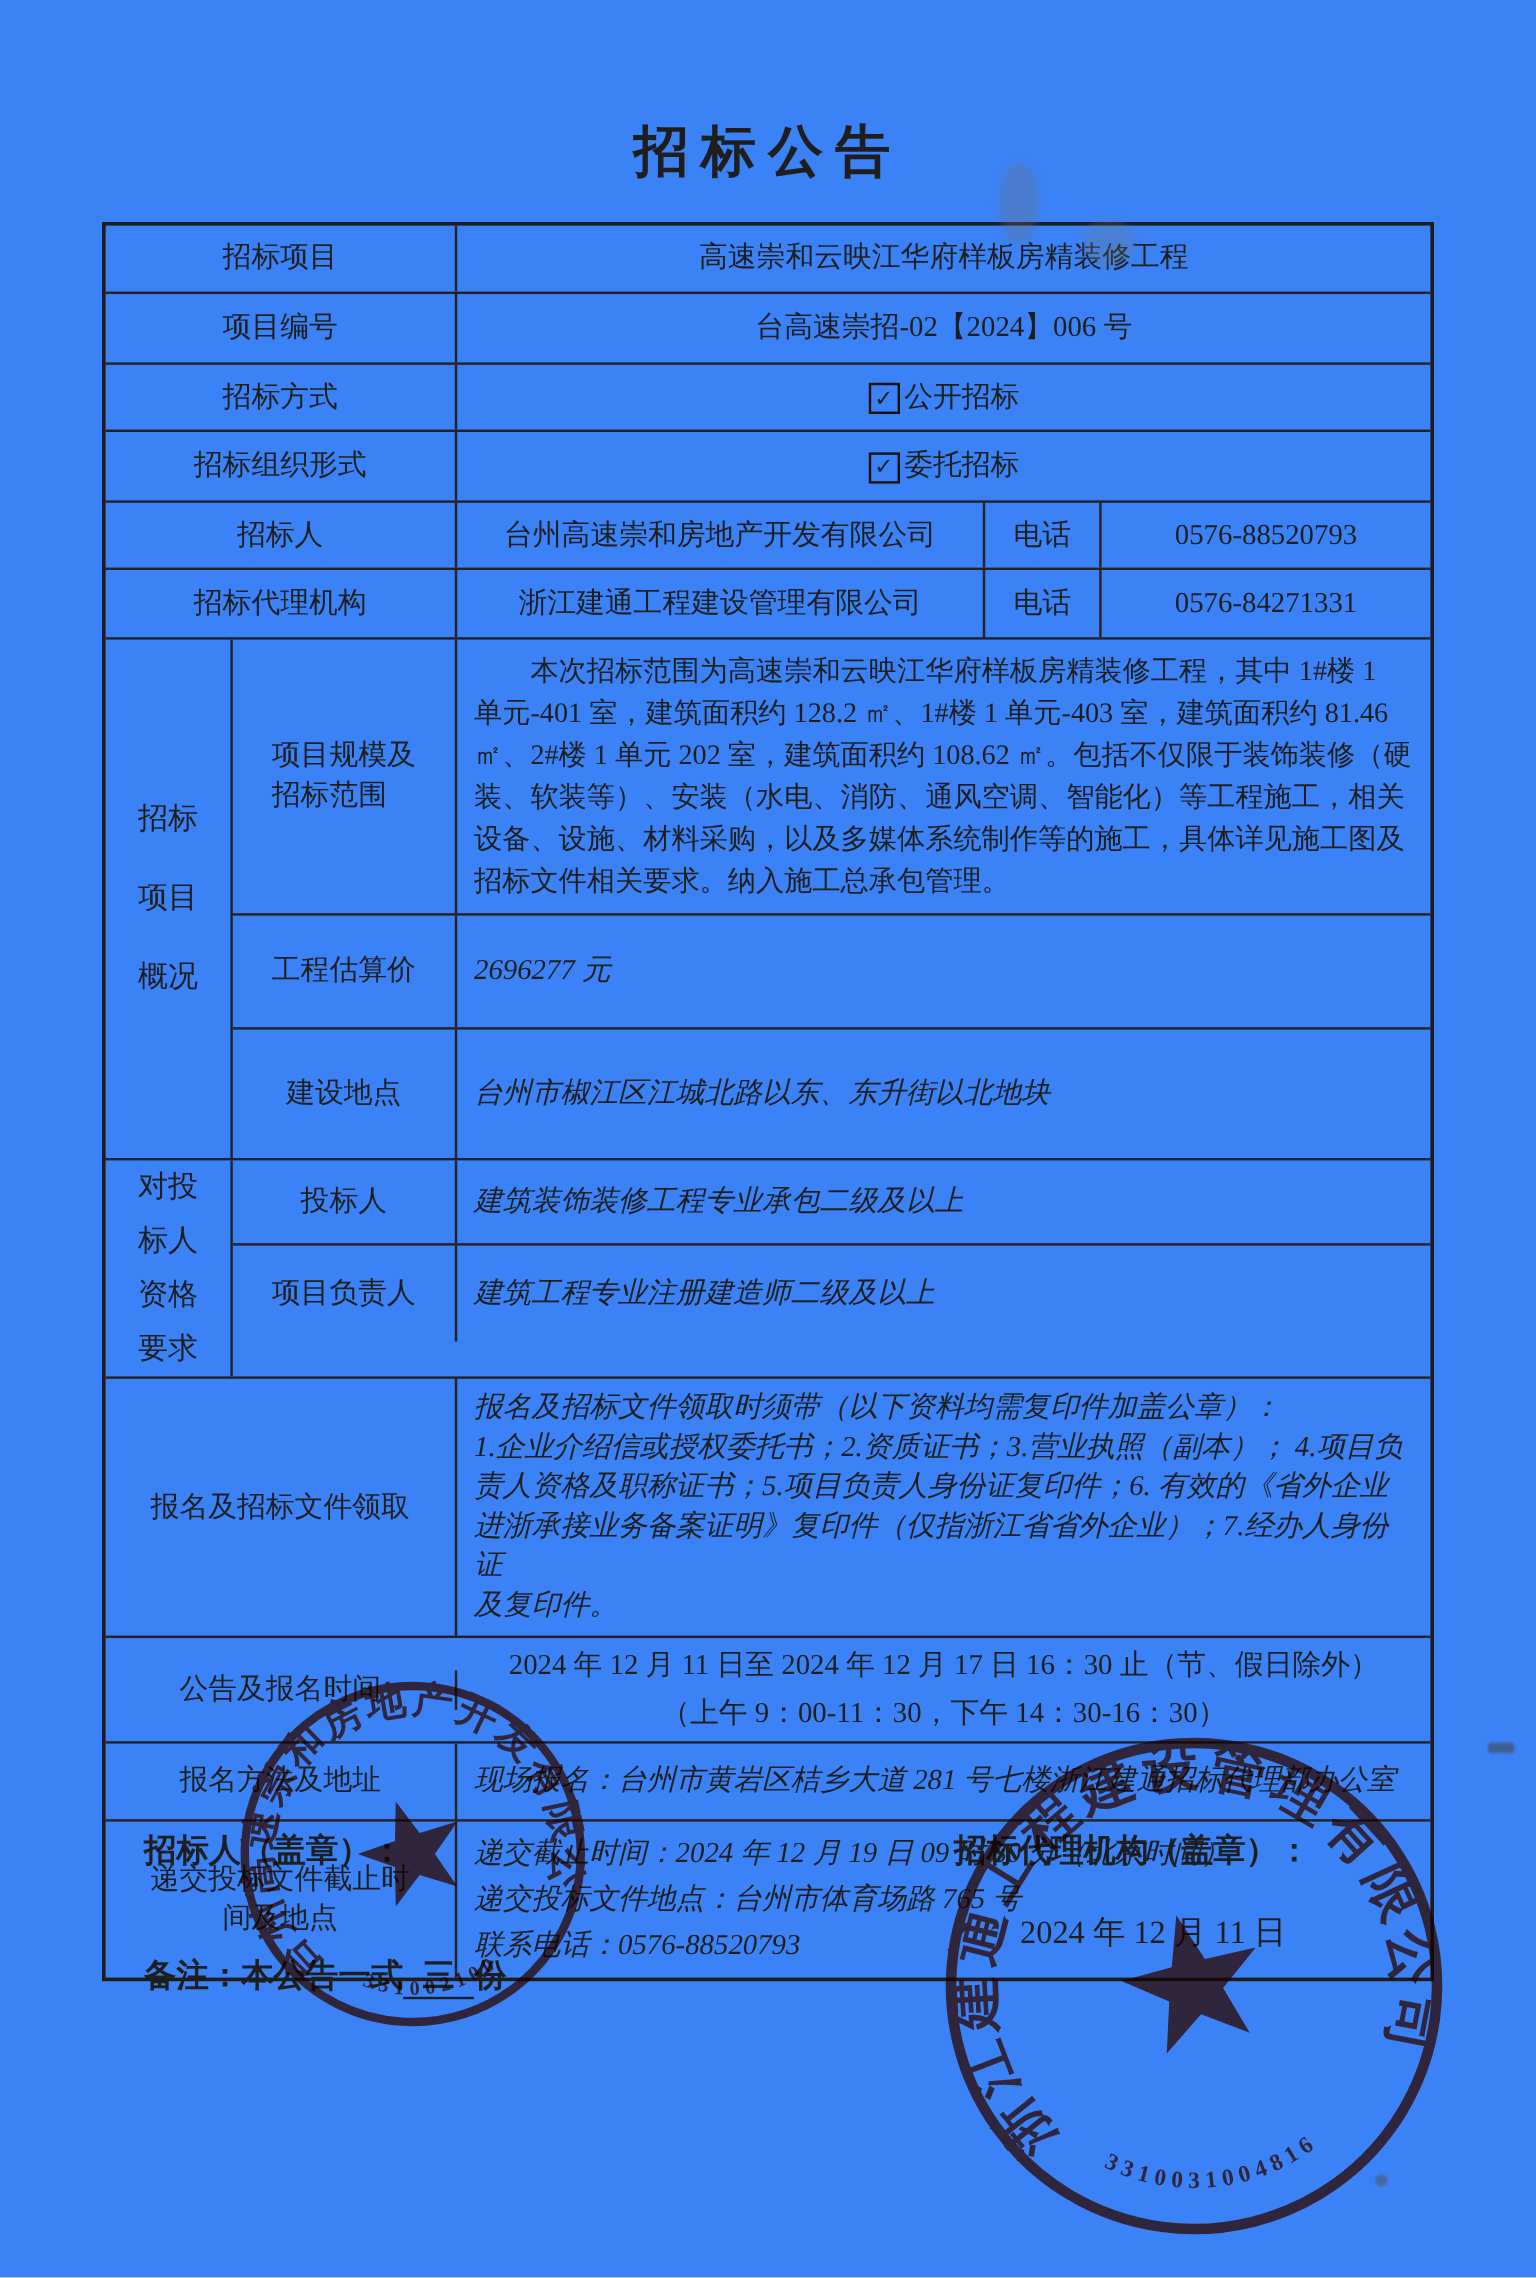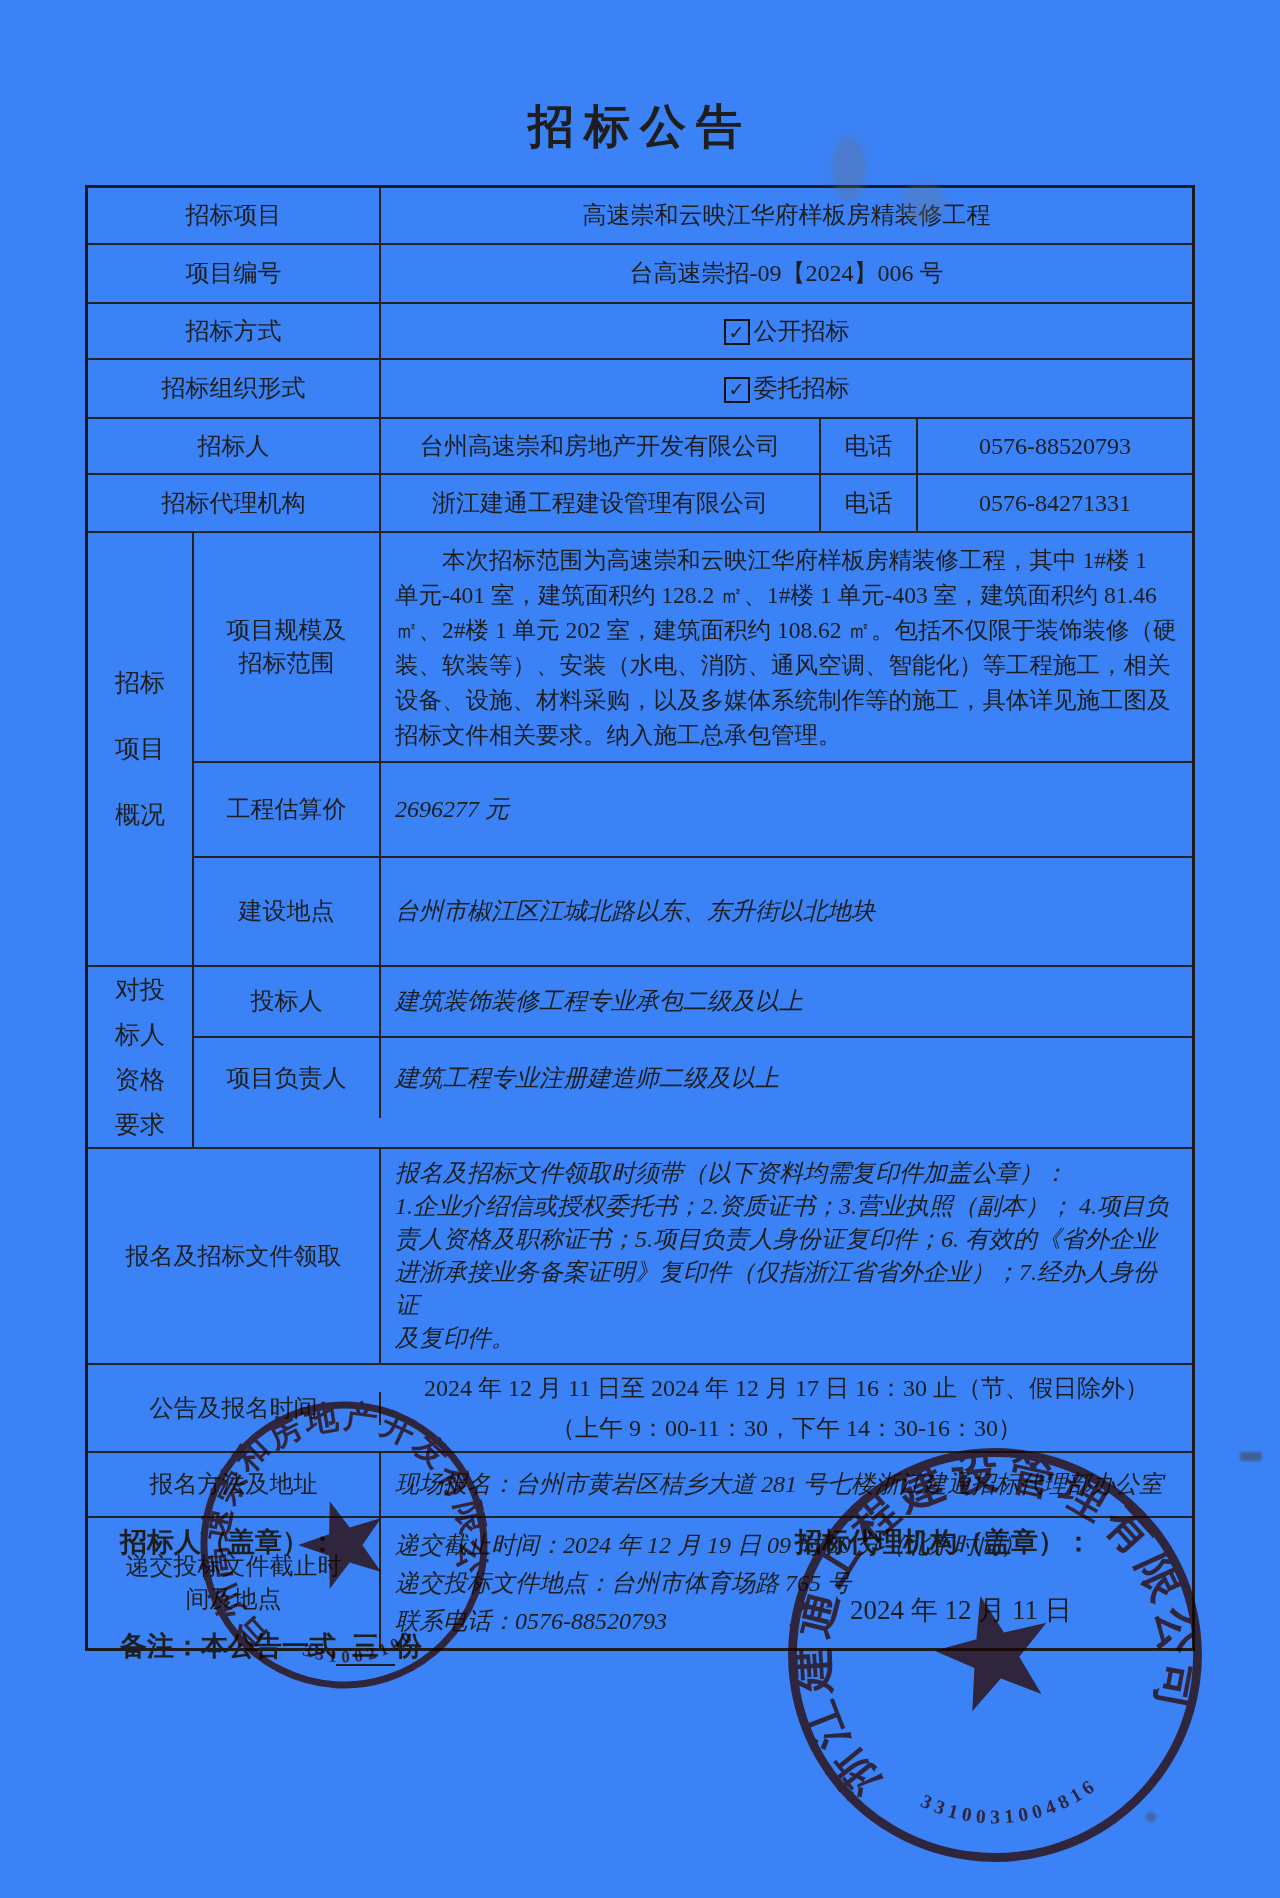--- a/index.html
+++ b/index.html
@@ -17,21 +17,21 @@
   .c1{width:293px;justify-content:center;text-align:center;}
   .val{flex:1;}
   .center{justify-content:center;text-align:center;}
   .left{padding:8px 14px;font-style:italic;}
   .h1{min-height:55px;}.h2{min-height:57px;}.h3{min-height:54px;}.h4{min-height:57px;}
   .h5{min-height:54px;}.h6{min-height:56px;}
   .c-comp{width:440px;justify-content:center;text-align:center;}
   .c-tel{width:97px;justify-content:center;}
   .c-ph{flex:1;justify-content:center;font-family:"Liberation Serif",serif;}
   .side{width:106px;justify-content:center;text-align:center;}
-  .sub{width:187px;justify-content:center;text-align:center;}
+  .sub{width:187px;justify-content:center;text-align:left;}
   .sec-body{flex:1;display:flex;flex-direction:column;}
   .srow{display:flex;border-bottom:2px solid #222;flex:0 0 auto;}
   .srow:last-child{border-bottom:none;}
   .srow .cell:last-child{border-right:none;}
   .side7{line-height:66px;font-size:25px;}
   .side8{line-height:45px;font-size:25px;}
   .para{align-items:flex-start;padding:10px 14px 8px 14px;font-size:23.5px;line-height:35px;text-align:justify;}
   .mh213{min-height:213px;}.mh93{min-height:93px;}.mh107{min-height:107px;}
   .mh69{min-height:69px;}.mh80{min-height:80px;}
   .mh173{min-height:173px;}.mh86{min-height:86px;align-items:center;}.mh63{min-height:63px;}.mh114{min-height:114px;}
@@ -56,21 +56,21 @@
 
   <div class="tbl">
 
     <div class="row h1">
       <div class="cell c1">招标项目</div>
       <div class="cell val center">高速崇和云映江华府样板房精装修工程</div>
     </div>
 
     <div class="row h2">
       <div class="cell c1">项目编号</div>
-      <div class="cell val center">台高速崇招-09【2024】006 号</div>
+      <div class="cell val center">台高速崇招-02【2024】006 号</div>
     </div>
 
     <div class="row h3">
       <div class="cell c1">招标方式</div>
       <div class="cell val center">
         <span class="cbx">✓</span>
         <span>公开招标</span>
       </div>
     </div>
 

